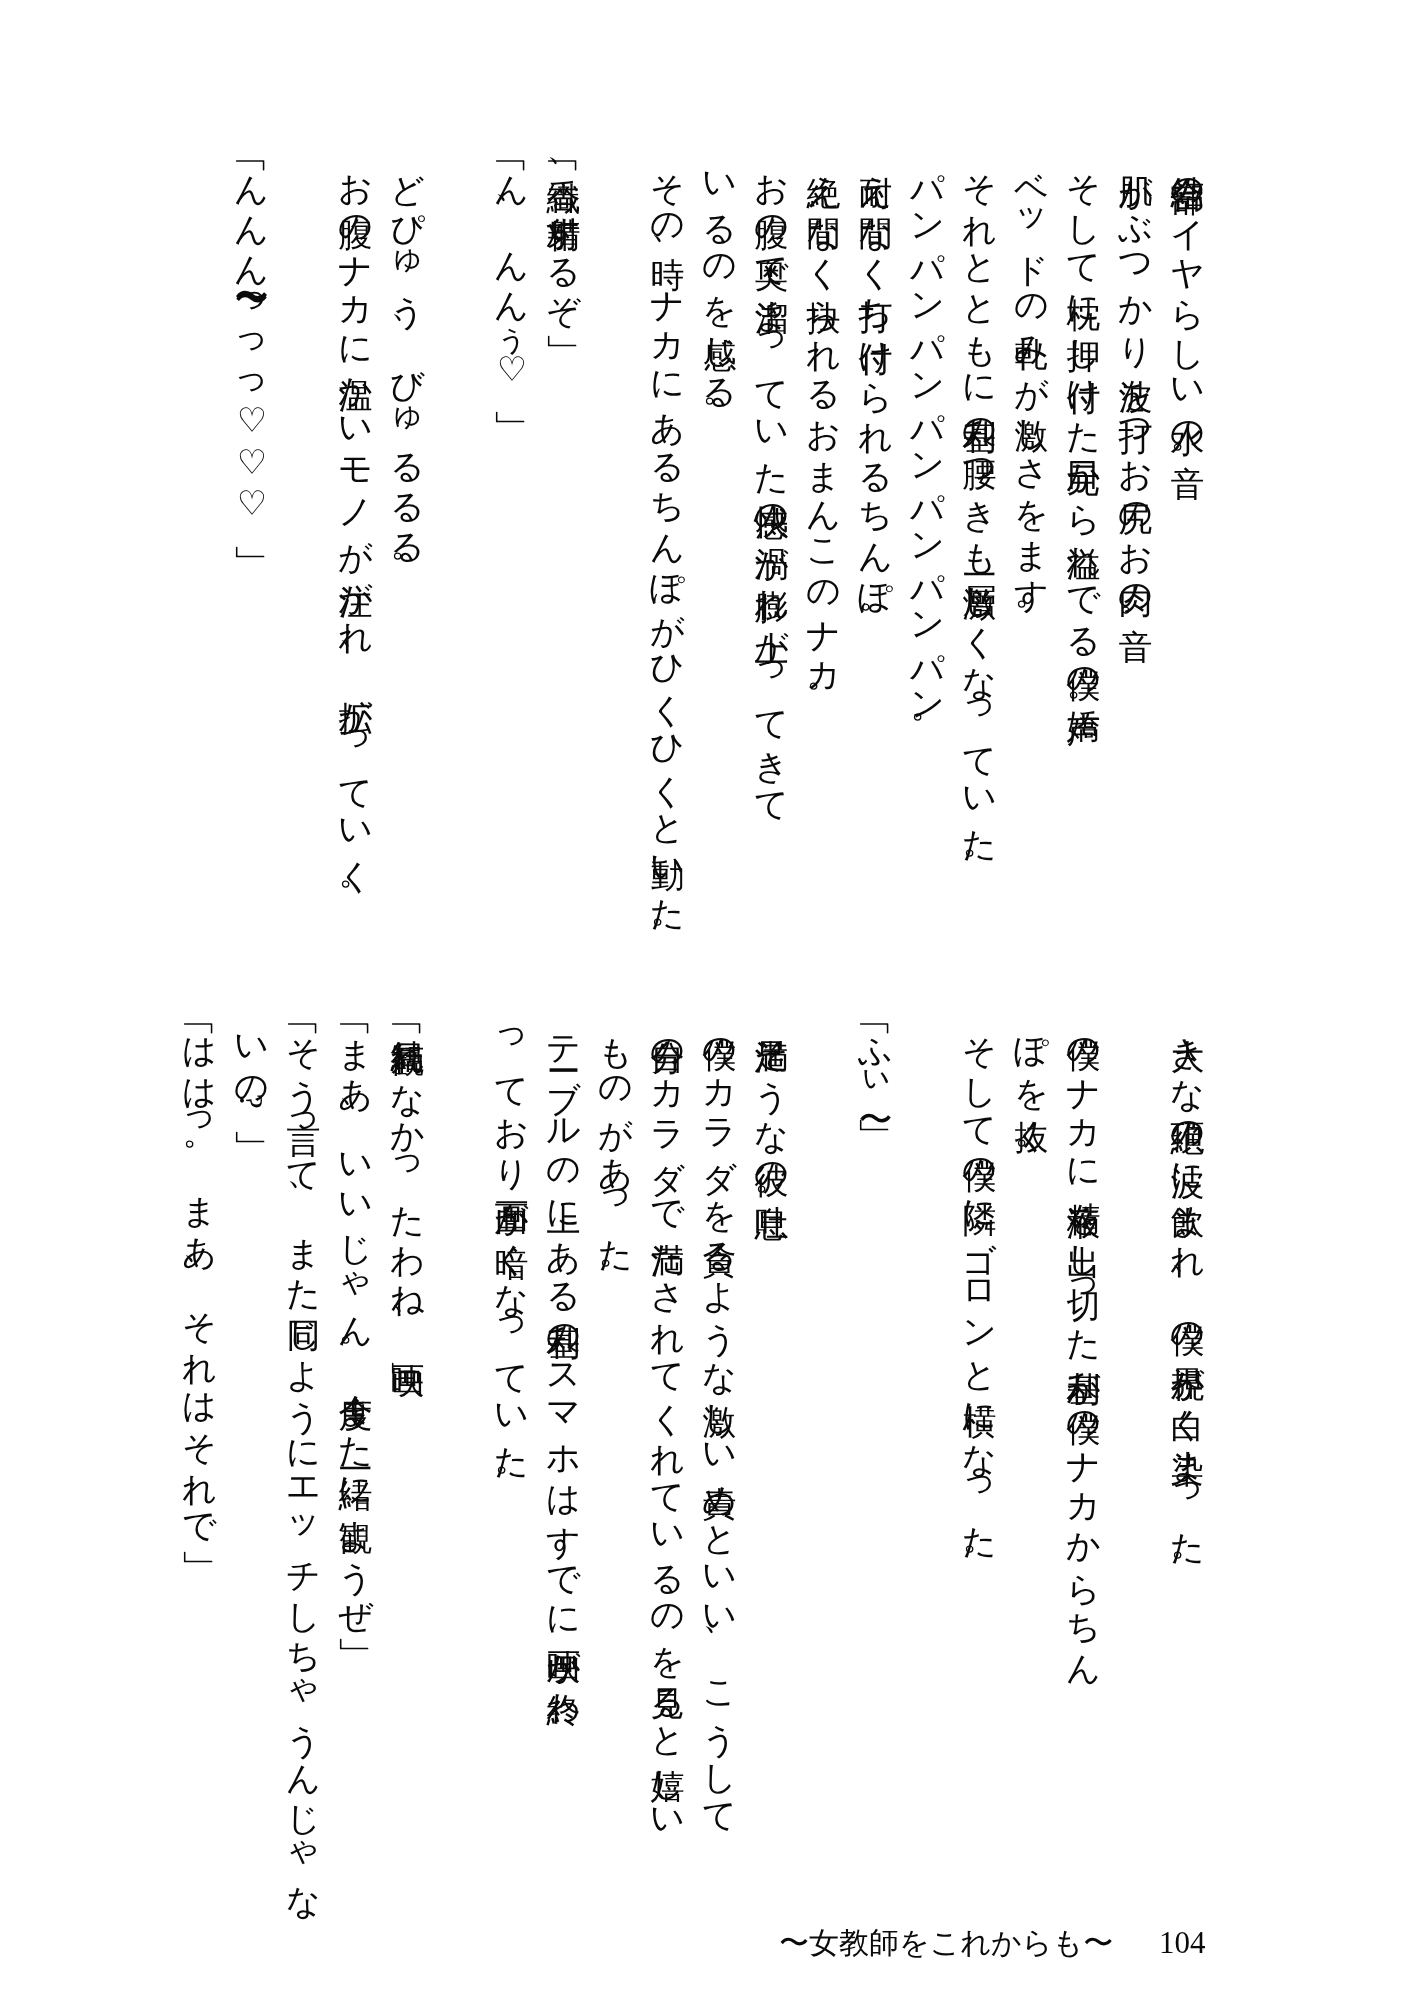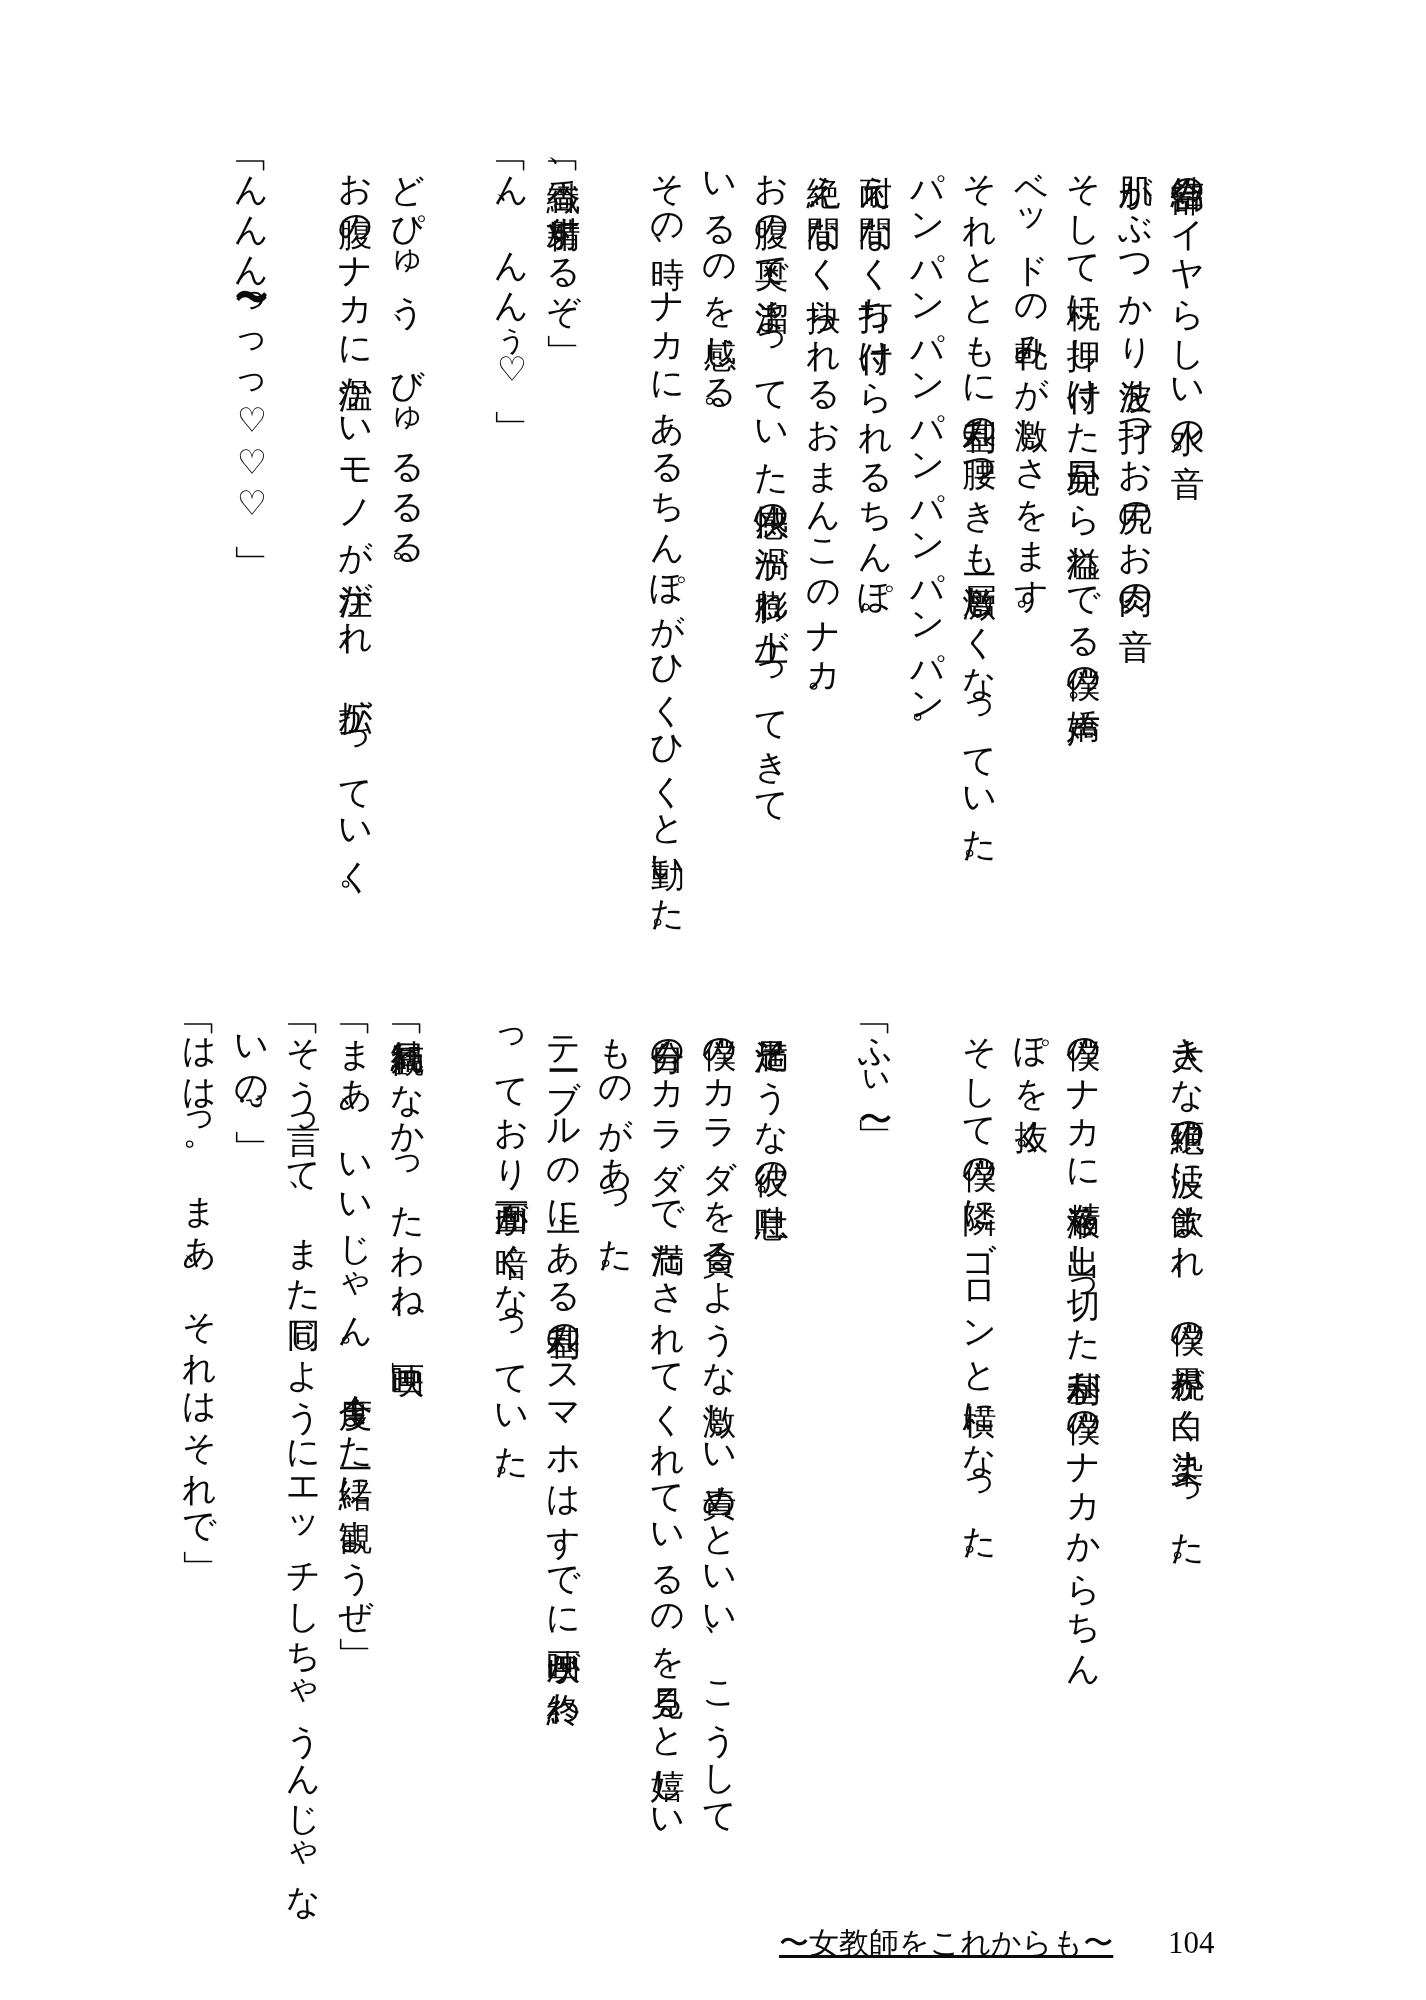--- a/index.html
+++ b/index.html
@@ -40,28 +40,26 @@
     line-height: 52px;  
     margin: 0;
     padding: 0;
   }
   .footer-title {
     position: absolute;
     left: 779px;
     top: 1923px;
     font-size: 30px;
     letter-spacing: 0;
-    text-decoration: underline;
   }
   .page-number {
     position: absolute;
     left: 1159px;
     top: 1925px;
     font-size: 31px;
-    margin-left: 9px;
   }
 </style>
 </head>
 <body>
 
 <div class="page">
 
   <div class="dan dan-upper">
       <div class="tcol">結合部のイヤらしい水の音。</div>
       <div class="tcol">肌がぶつかり波を打つお尻のお肉の音。</div>

